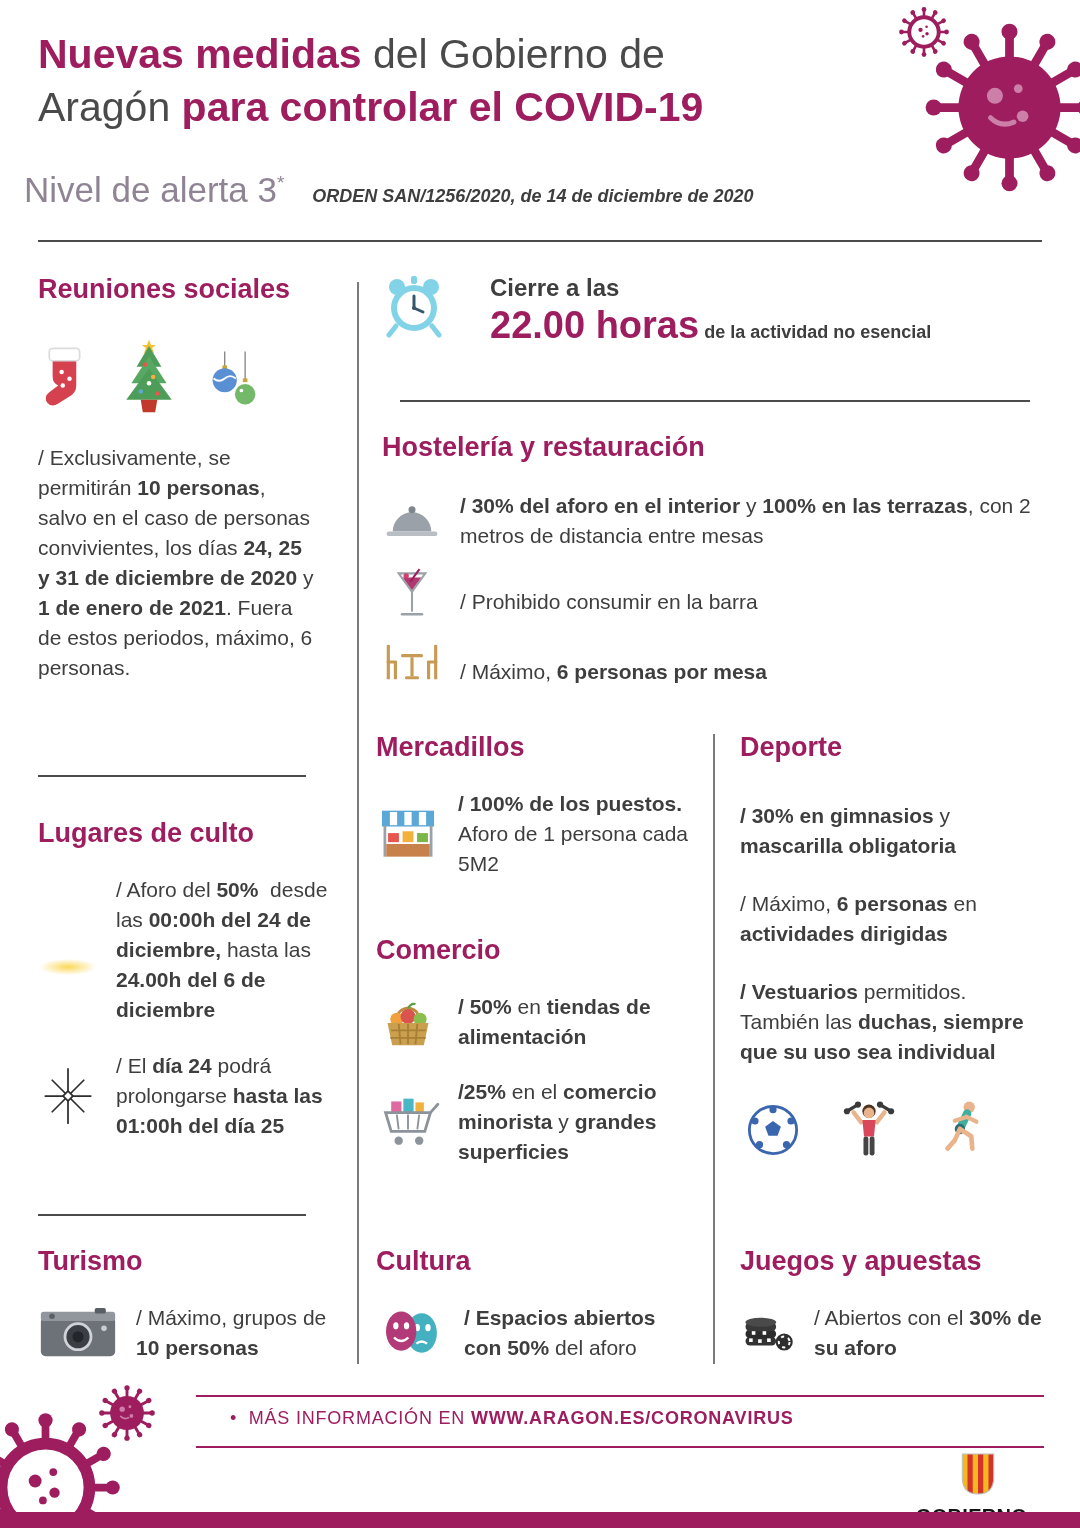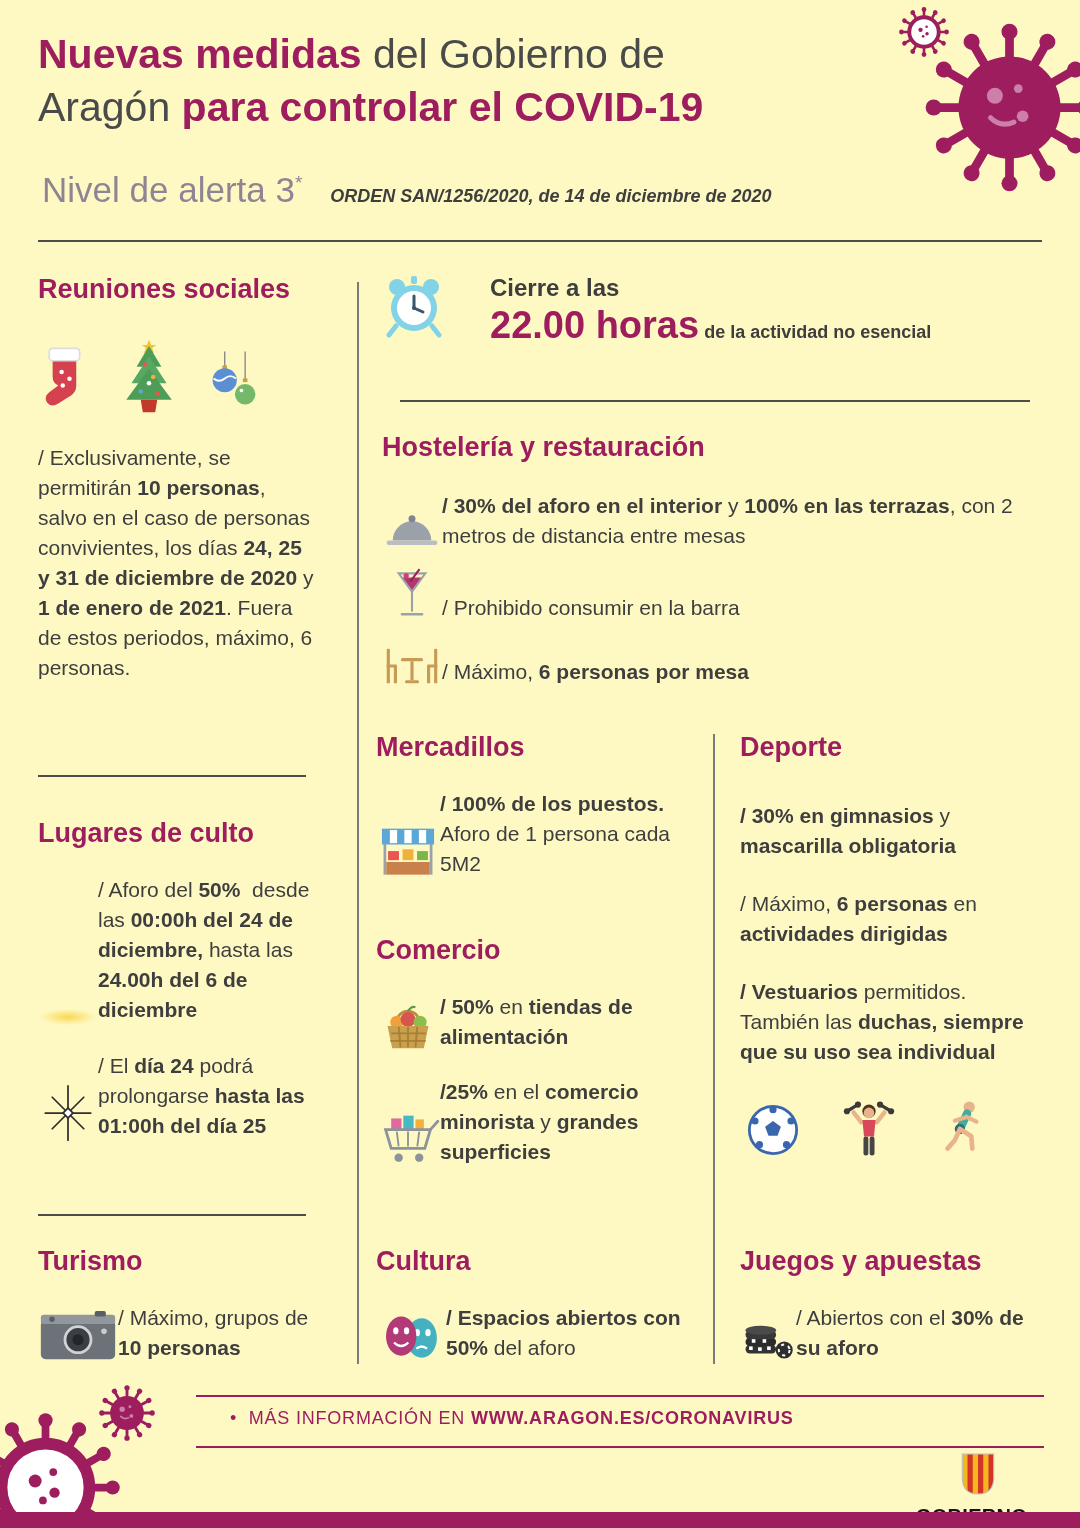--- a/index.html
+++ b/index.html
@@ -1,37 +1,37 @@
 <!DOCTYPE html>
 <html><head>
 <meta charset="utf-8">
 <style>
   html,body{margin:0;padding:0;background:#e9e9e9;}
-  .page{position:relative;width:1080px;height:1528px;margin:0 auto;background:#fef9c3;overflow:hidden;
+  .page{position:relative;width:1080px;height:1528px;margin:0 auto;background:#ffffff;overflow:hidden;
         font-family:"Liberation Sans",sans-serif;color:#3e3e3e;--accent:#9d1d5e;}
   .page *{box-sizing:border-box;}
   .abs{position:absolute;}
   .b{font-weight:700;}
   
   .title{position:absolute;left:38px;top:28px;width:860px;margin:0;font-size:41px;line-height:53px;
          font-weight:400;color:#4a4a4a;white-space:pre-wrap;}
   .title .b{color:var(--accent);font-weight:700;}
-  .alert-row{position:absolute;left:42px;top:170px;display:flex;align-items:baseline;gap:28px;}
+  .alert-row{position:absolute;left:24px;top:170px;display:flex;align-items:baseline;gap:28px;}
   .alert{font-size:35px;color:#8f8494;}
   .alert sup{font-size:19px;}
   .order{font-size:18px;font-style:italic;font-weight:700;color:#3e3e3e;}
   .rule{border-top:2.5px solid #4c4c4c;}
   .rule-thin{border-top:2px solid #4c4c4c;}
   .vrule{position:absolute;width:0;border-left:2px solid #7b7b7b;}
   
   .col{position:absolute;}
   .blk{position:absolute;left:0;width:100%;}
   .sec-h{font-size:27px;font-weight:700;color:var(--accent);margin:0;}
   .txt{font-size:21px;line-height:30px;white-space:pre-wrap;}
-  .item{display:flex;align-items:flex-end;margin-top:26px;}
+  .item{display:flex;gap:18px;align-items:center;margin-top:26px;}
   .item .ic{flex:0 0 auto;width:64px;display:flex;justify-content:center;}
   .xmas-row{display:flex;align-items:flex-end;gap:28px;margin:20px 0 26px 2px;height:92px;}
   .glow{width:56px;height:16px;margin-top:34px;border-radius:50%;
         background:radial-gradient(ellipse at center, rgba(250,214,80,.95), rgba(250,214,80,0) 72%);}
   
   .cierre{display:flex;gap:42px;align-items:flex-start;}
   .cierre-prefix{font-size:24px;font-weight:700;color:#3e3e3e;margin-bottom:2px;}
   .cierre-time{font-size:38px;font-weight:700;color:var(--accent);}
   .cierre-suffix{font-size:18px;font-weight:700;color:#3e3e3e;}
   .sports-row{position:absolute;left:6px;display:flex;gap:42px;align-items:center;}

